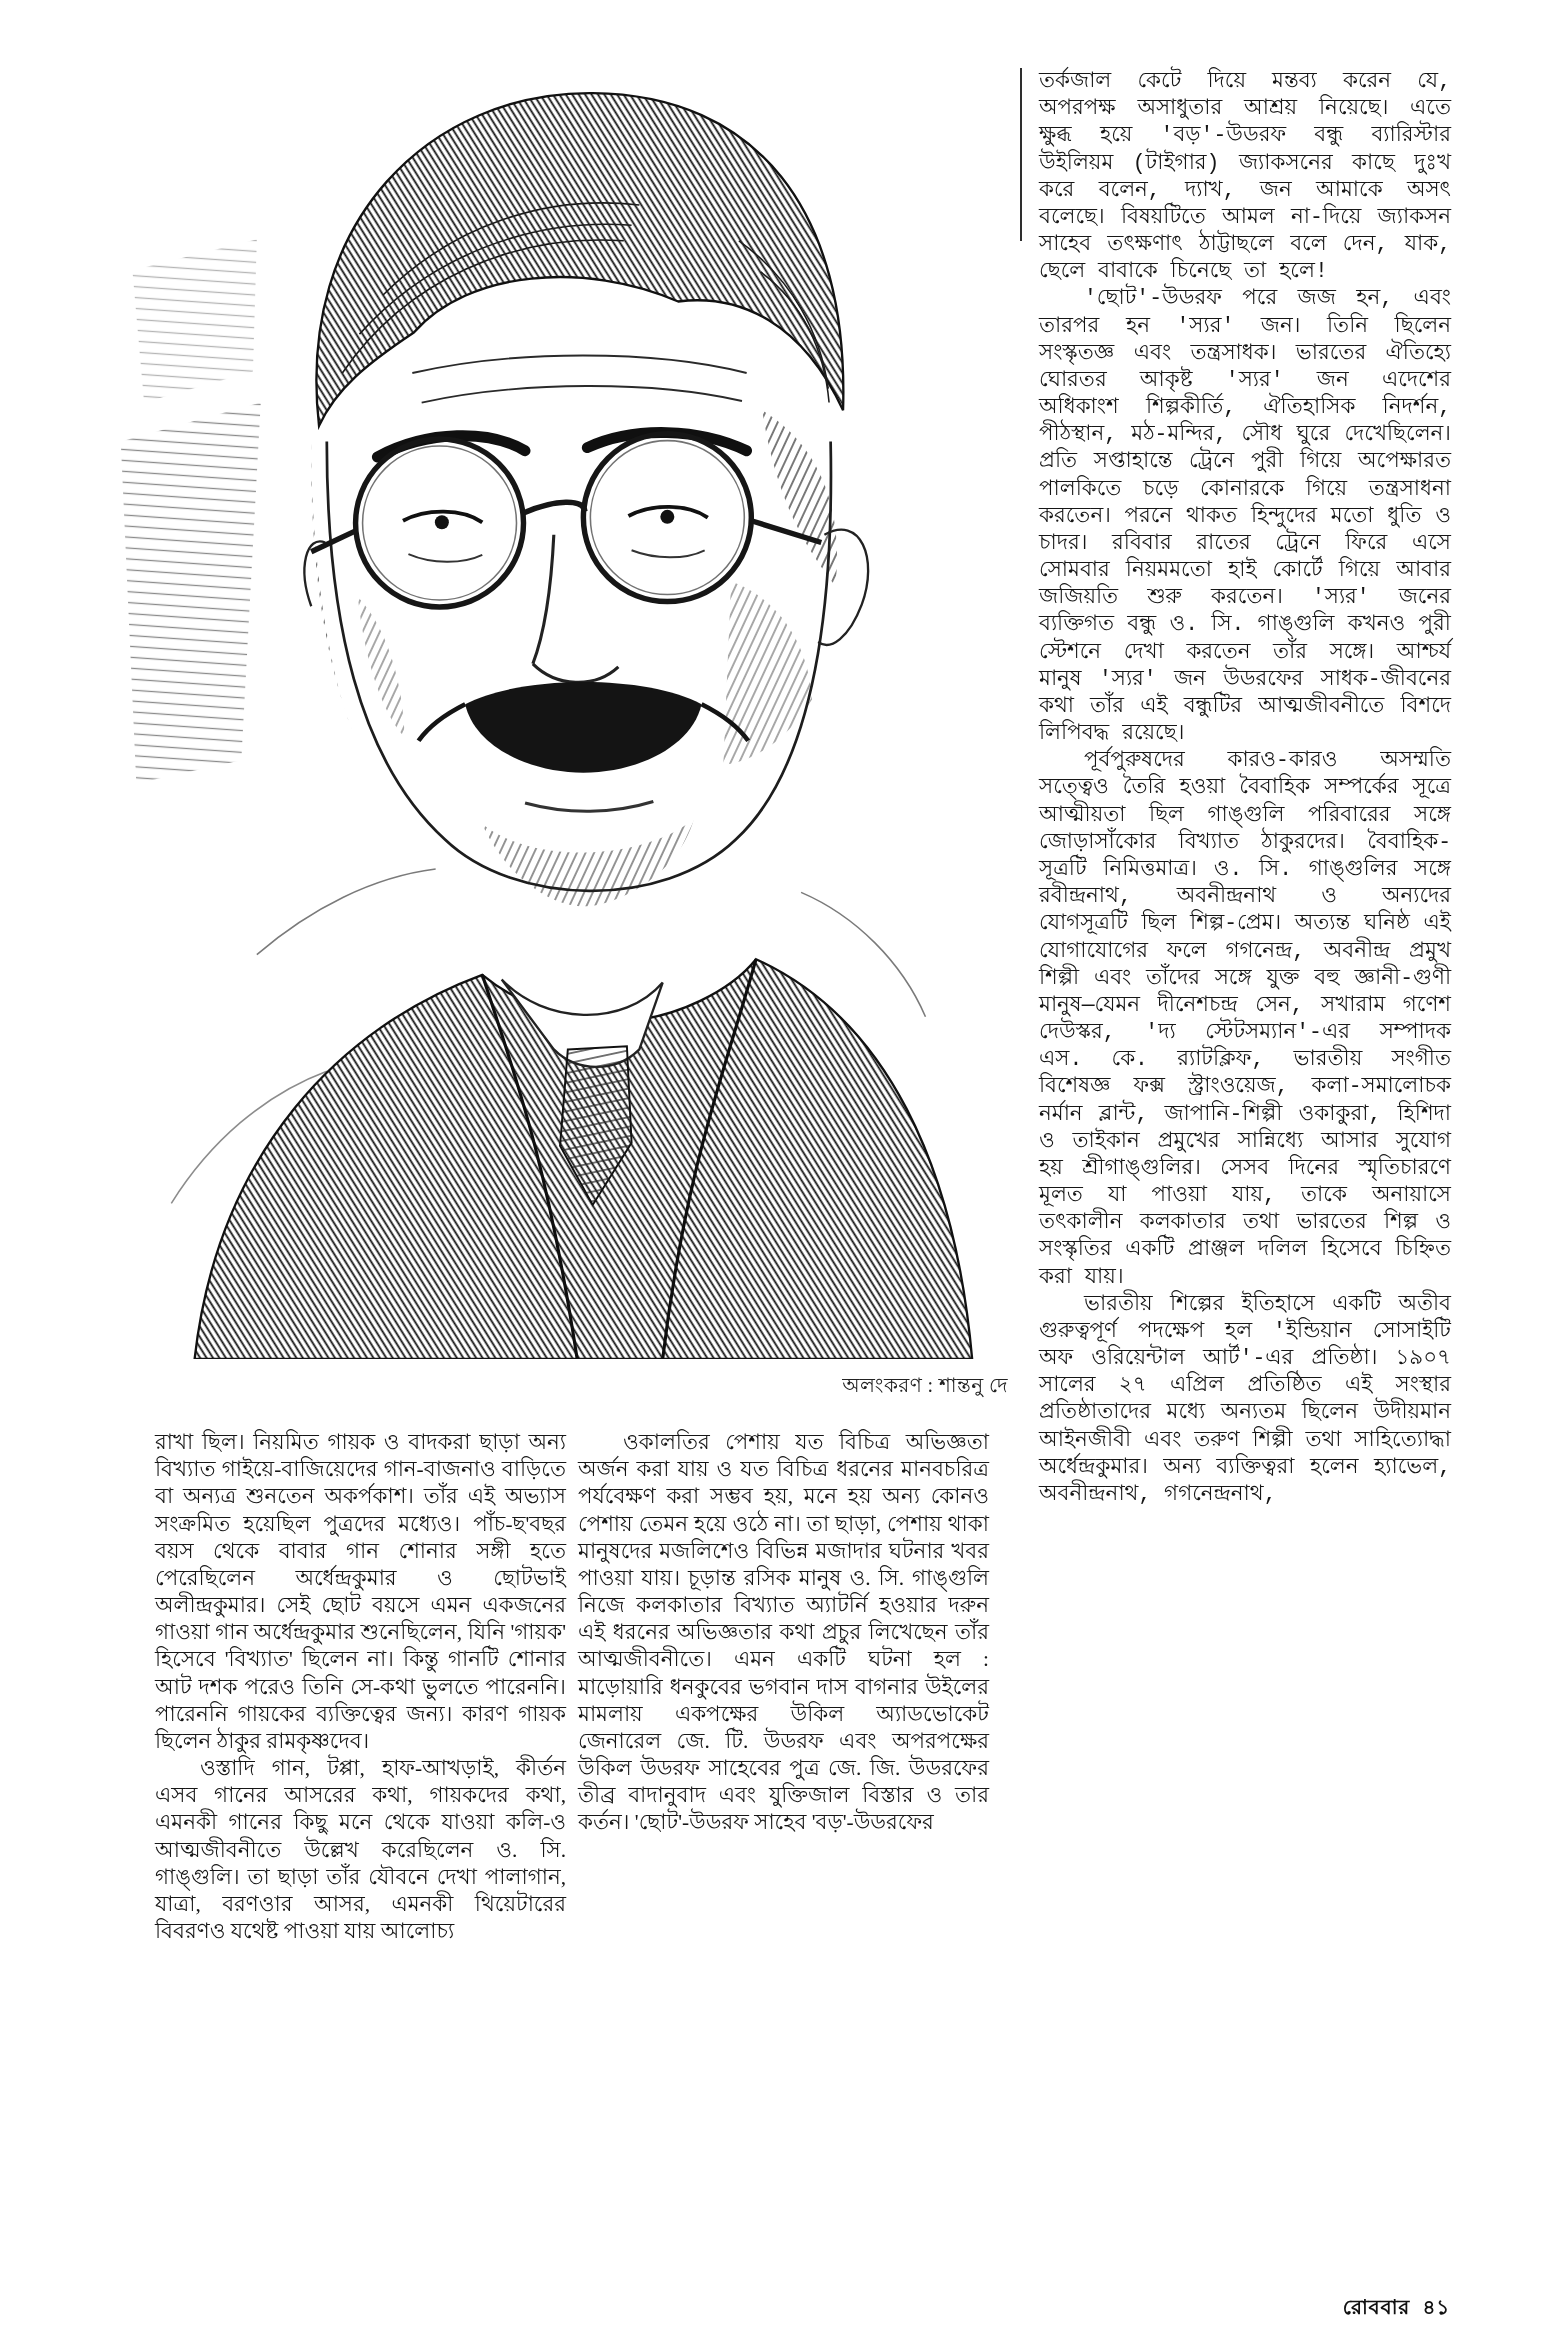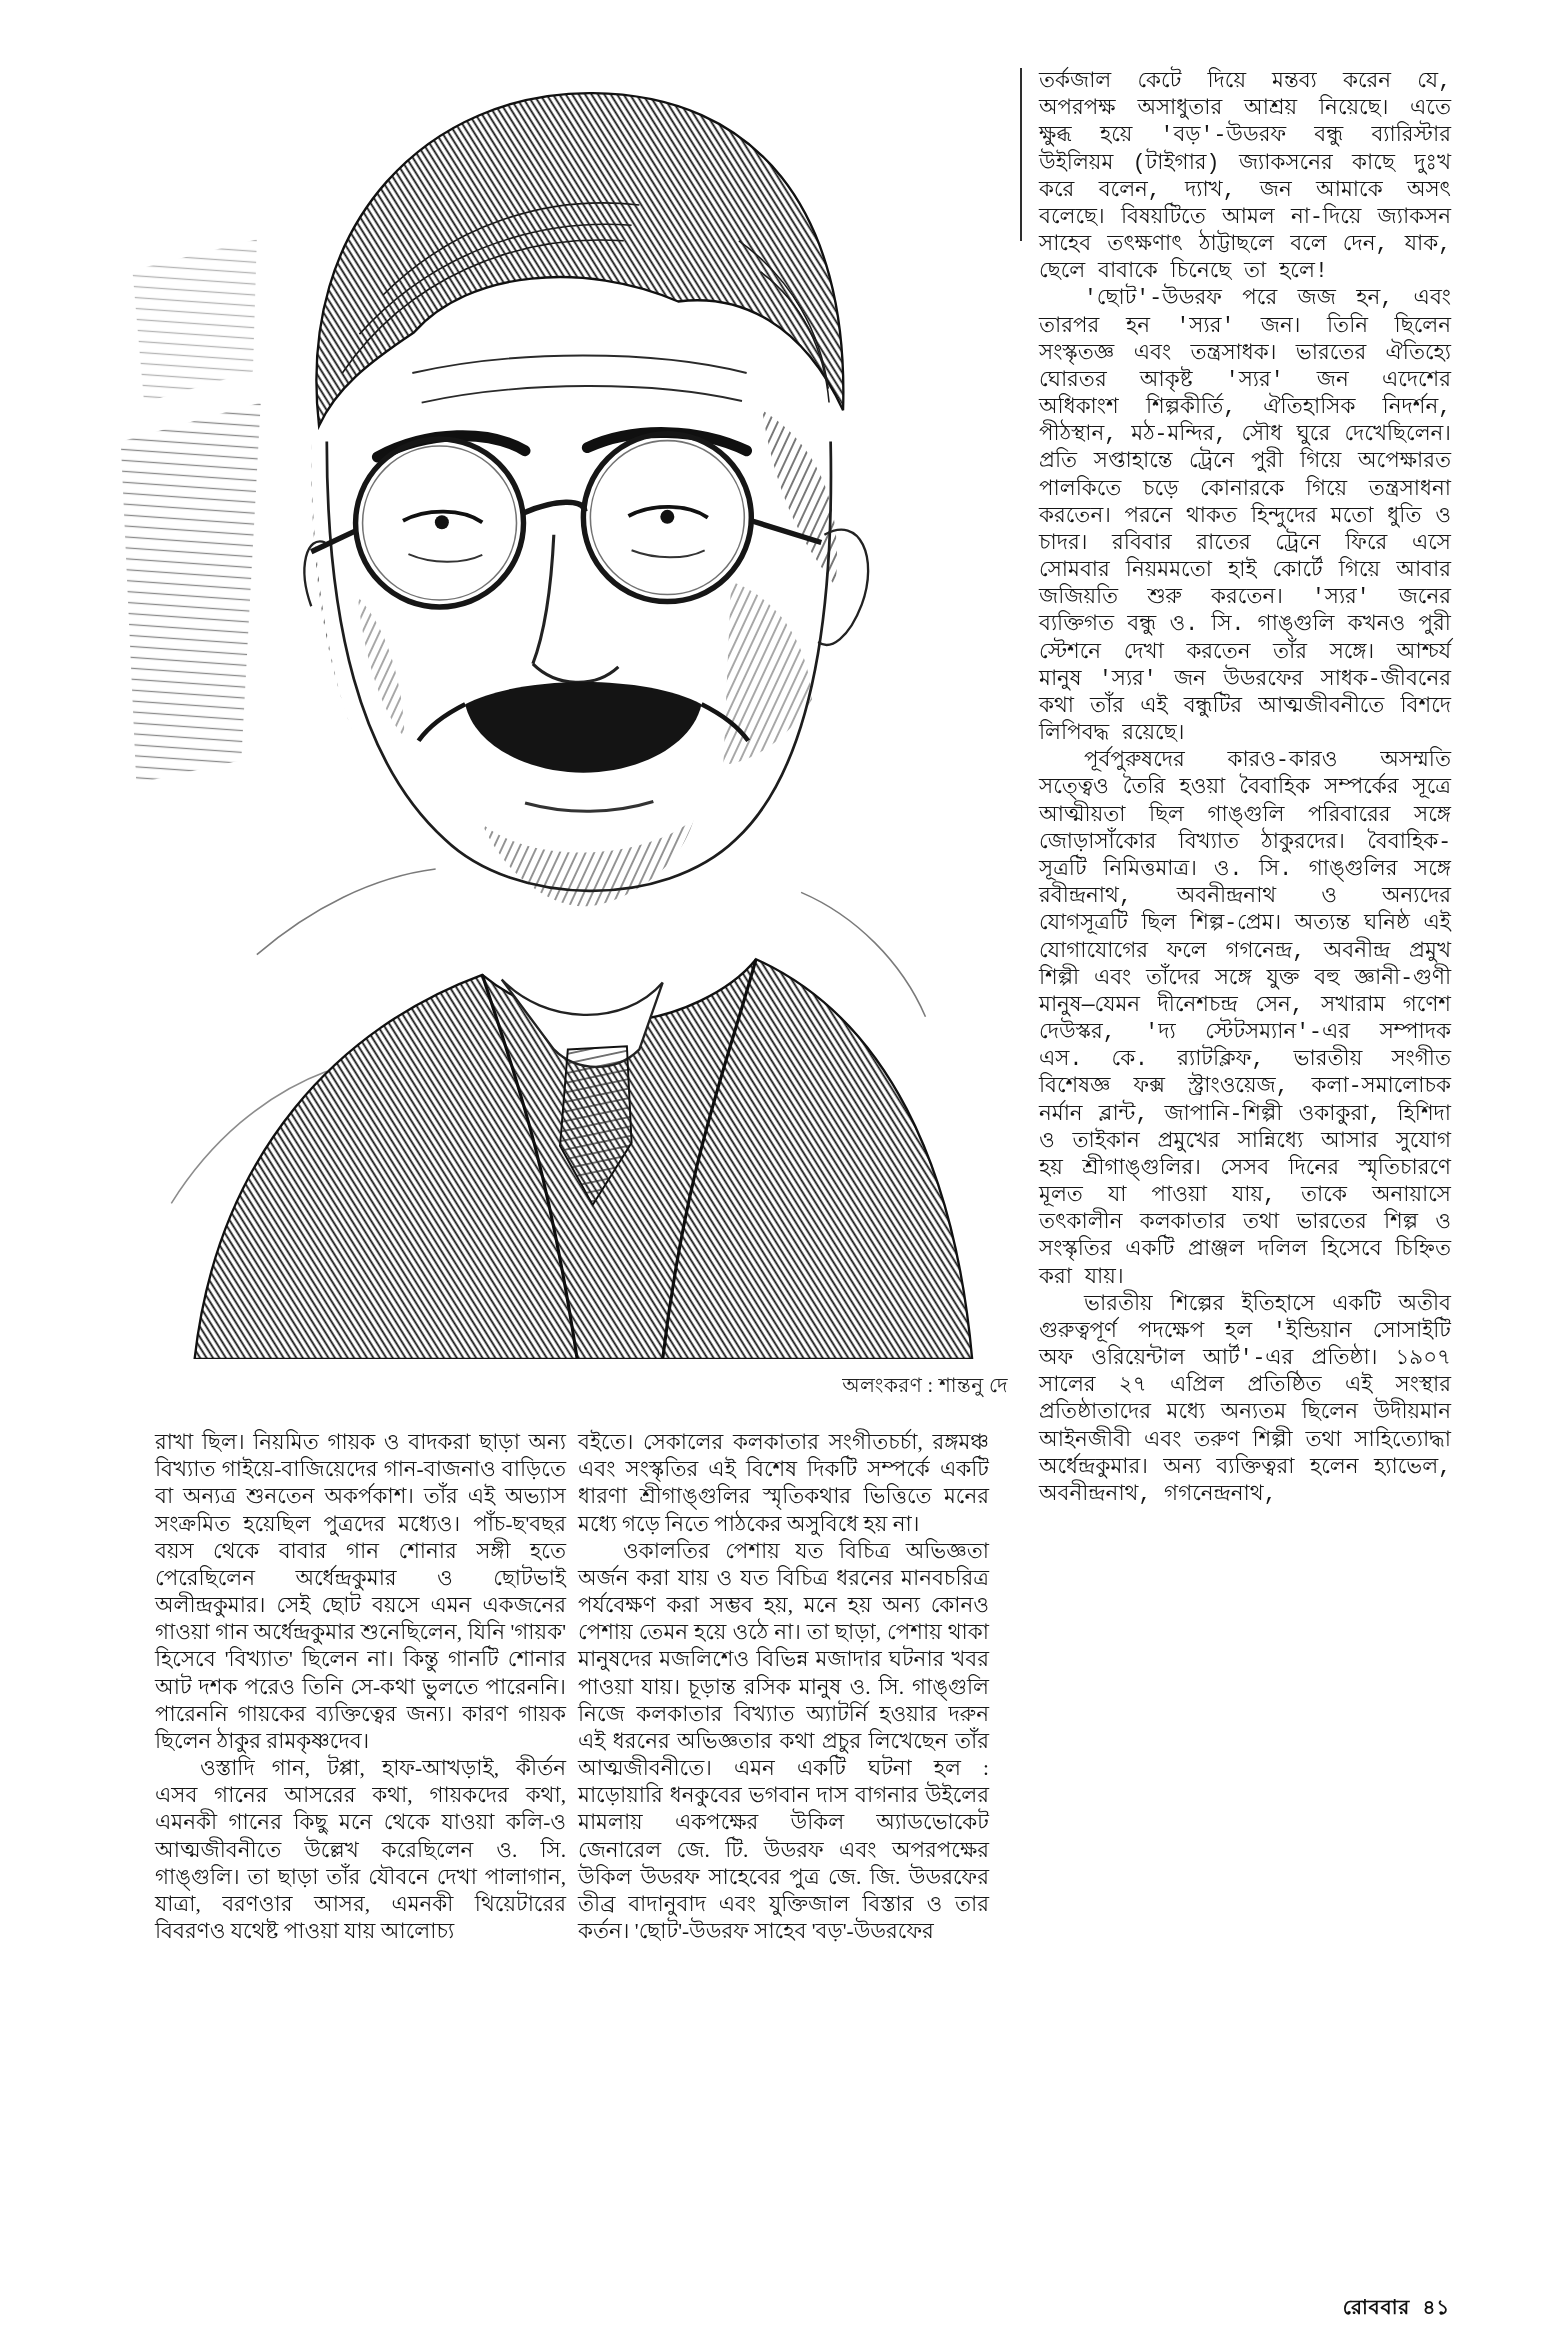--- a/index.html
+++ b/index.html
@@ -118,21 +118,20 @@
   </div>
 
   <div class="rule"></div>
 
   <div class="col col-left">
     <p class="para">রাখা ছিল। নিয়মিত গায়ক ও বাদকরা ছাড়া অন্য বিখ্যাত গাইয়ে-বাজিয়েদের গান-বাজনাও বাড়িতে বা অন্যত্র শুনতেন অকর্পকাশ। তাঁর এই অভ্যাস সংক্রমিত হয়েছিল পুত্রদের মধ্যেও। পাঁচ-ছ'বছর বয়স থেকে বাবার গান শোনার সঙ্গী হতে পেরেছিলেন অর্ধেন্দ্রকুমার ও ছোটভাই অলীন্দ্রকুমার। সেই ছোট বয়সে এমন একজনের গাওয়া গান অর্ধেন্দ্রকুমার শুনেছিলেন, যিনি 'গায়ক' হিসেবে 'বিখ্যাত' ছিলেন না। কিন্তু গানটি শোনার আট দশক পরেও তিনি সে-কথা ভুলতে পারেননি। পারেননি গায়কের ব্যক্তিত্বের জন্য। কারণ গায়ক ছিলেন ঠাকুর রামকৃষ্ণদেব।</p>
     <p class="para indent">ওস্তাদি গান, টপ্পা, হাফ-আখড়াই, কীর্তন এসব গানের আসরের কথা, গায়কদের কথা, এমনকী গানের কিছু মনে থেকে যাওয়া কলি-ও আত্মজীবনীতে উল্লেখ করেছিলেন ও. সি. গাঙ্গুলি। তা ছাড়া তাঁর যৌবনে দেখা পালাগান, যাত্রা, বরণওার আসর, এমনকী থিয়েটারের বিবরণও যথেষ্ট পাওয়া যায় আলোচ্য</p>
   </div>
 
   <div class="col col-middle">
-    <p class="para">বইতে। সেকালের কলকাতার সংগীতচর্চা, রঙ্গমঞ্চ এবং সংস্কৃতির এই বিশেষ দিকটি সম্পর্কে একটি ধারণা শ্রীগাঙ্গুলির স্মৃতিকথার ভিত্তিতে মনের মধ্যে গড়ে নিতে পাঠকের অসুবিধে হয় না।</p>
     <p class="para indent">ওকালতির পেশায় যত বিচিত্র অভিজ্ঞতা অর্জন করা যায় ও যত বিচিত্র ধরনের মানবচরিত্র পর্যবেক্ষণ করা সম্ভব হয়, মনে হয় অন্য কোনও পেশায় তেমন হয়ে ওঠে না। তা ছাড়া, পেশায় থাকা মানুষদের মজলিশেও বিভিন্ন মজাদার ঘটনার খবর পাওয়া যায়। চূড়ান্ত রসিক মানুষ ও. সি. গাঙ্গুলি নিজে কলকাতার বিখ্যাত অ্যাটর্নি হওয়ার দরুন এই ধরনের অভিজ্ঞতার কথা প্রচুর লিখেছেন তাঁর আত্মজীবনীতে। এমন একটি ঘটনা হল : মাড়োয়ারি ধনকুবের ভগবান দাস বাগনার উইলের মামলায় একপক্ষের উকিল অ্যাডভোকেট জেনারেল জে. টি. উডরফ এবং অপরপক্ষের উকিল উডরফ সাহেবের পুত্র জে. জি. উডরফের তীব্র বাদানুবাদ এবং যুক্তিজাল বিস্তার ও তার কর্তন। 'ছোট'-উডরফ সাহেব 'বড়'-উডরফের</p>
   </div>
 
   <div class="col col-right">
     <p class="para">তর্কজাল কেটে দিয়ে মন্তব্য করেন যে, অপরপক্ষ অসাধুতার আশ্রয় নিয়েছে। এতে ক্ষুব্ধ হয়ে 'বড়'-উডরফ বন্ধু ব্যারিস্টার উইলিয়ম (টাইগার) জ্যাকসনের কাছে দুঃখ করে বলেন, দ্যাখ, জন আমাকে অসৎ বলেছে। বিষয়টিতে আমল না-দিয়ে জ্যাকসন সাহেব তৎক্ষণাৎ ঠাট্টাছলে বলে দেন, যাক, ছেলে বাবাকে চিনেছে তা হলে!</p>
     <p class="para indent">'ছোট'-উডরফ পরে জজ হন, এবং তারপর হন 'স্যর' জন। তিনি ছিলেন সংস্কৃতজ্ঞ এবং তন্ত্রসাধক। ভারতের ঐতিহ্যে ঘোরতর আকৃষ্ট 'স্যর' জন এদেশের অধিকাংশ শিল্পকীর্তি, ঐতিহাসিক নিদর্শন, পীঠস্থান, মঠ-মন্দির, সৌধ ঘুরে দেখেছিলেন। প্রতি সপ্তাহান্তে ট্রেনে পুরী গিয়ে অপেক্ষারত পালকিতে চড়ে কোনারকে গিয়ে তন্ত্রসাধনা করতেন। পরনে থাকত হিন্দুদের মতো ধুতি ও চাদর। রবিবার রাতের ট্রেনে ফিরে এসে সোমবার নিয়মমতো হাই কোর্টে গিয়ে আবার জজিয়তি শুরু করতেন। 'স্যর' জনের ব্যক্তিগত বন্ধু ও. সি. গাঙ্গুলি কখনও পুরী স্টেশনে দেখা করতেন তাঁর সঙ্গে। আশ্চর্য মানুষ 'স্যর' জন উডরফের সাধক-জীবনের কথা তাঁর এই বন্ধুটির আত্মজীবনীতে বিশদে লিপিবদ্ধ রয়েছে।</p>
     <p class="para indent">পূর্বপুরুষদের কারও-কারও অসম্মতি সত্ত্বেও তৈরি হওয়া বৈবাহিক সম্পর্কের সূত্রে আত্মীয়তা ছিল গাঙ্গুলি পরিবারের সঙ্গে জোড়াসাঁকোর বিখ্যাত ঠাকুরদের। বৈবাহিক-সূত্রটি নিমিত্তমাত্র। ও. সি. গাঙ্গুলির সঙ্গে রবীন্দ্রনাথ, অবনীন্দ্রনাথ ও অন্যদের যোগসূত্রটি ছিল শিল্প-প্রেম। অত্যন্ত ঘনিষ্ঠ এই যোগাযোগের ফলে গগনেন্দ্র, অবনীন্দ্র প্রমুখ শিল্পী এবং তাঁদের সঙ্গে যুক্ত বহু জ্ঞানী-গুণী মানুষ—যেমন দীনেশচন্দ্র সেন, সখারাম গণেশ দেউস্কর, 'দ্য স্টেটসম্যান'-এর সম্পাদক এস. কে. র‍্যাটক্লিফ, ভারতীয় সংগীত বিশেষজ্ঞ ফক্স স্ট্রাংওয়েজ, কলা-সমালোচক নর্মান ব্লান্ট, জাপানি-শিল্পী ওকাকুরা, হিশিদা ও তাইকান প্রমুখের সান্নিধ্যে আসার সুযোগ হয় শ্রীগাঙ্গুলির। সেসব দিনের স্মৃতিচারণে মূলত যা পাওয়া যায়, তাকে অনায়াসে তৎকালীন কলকাতার তথা ভারতের শিল্প ও সংস্কৃতির একটি প্রাঞ্জল দলিল হিসেবে চিহ্নিত করা যায়।</p>
     <p class="para indent">ভারতীয় শিল্পের ইতিহাসে একটি অতীব গুরুত্বপূর্ণ পদক্ষেপ হল 'ইন্ডিয়ান সোসাইটি অফ ওরিয়েন্টাল আর্ট'-এর প্রতিষ্ঠা। ১৯০৭ সালের ২৭ এপ্রিল প্রতিষ্ঠিত এই সংস্থার প্রতিষ্ঠাতাদের মধ্যে অন্যতম ছিলেন উদীয়মান আইনজীবী এবং তরুণ শিল্পী তথা সাহিত্যোদ্ধা অর্ধেন্দ্রকুমার। অন্য ব্যক্তিত্বরা হলেন হ্যাভেল, অবনীন্দ্রনাথ, গগনেন্দ্রনাথ,</p>
   </div>
 

